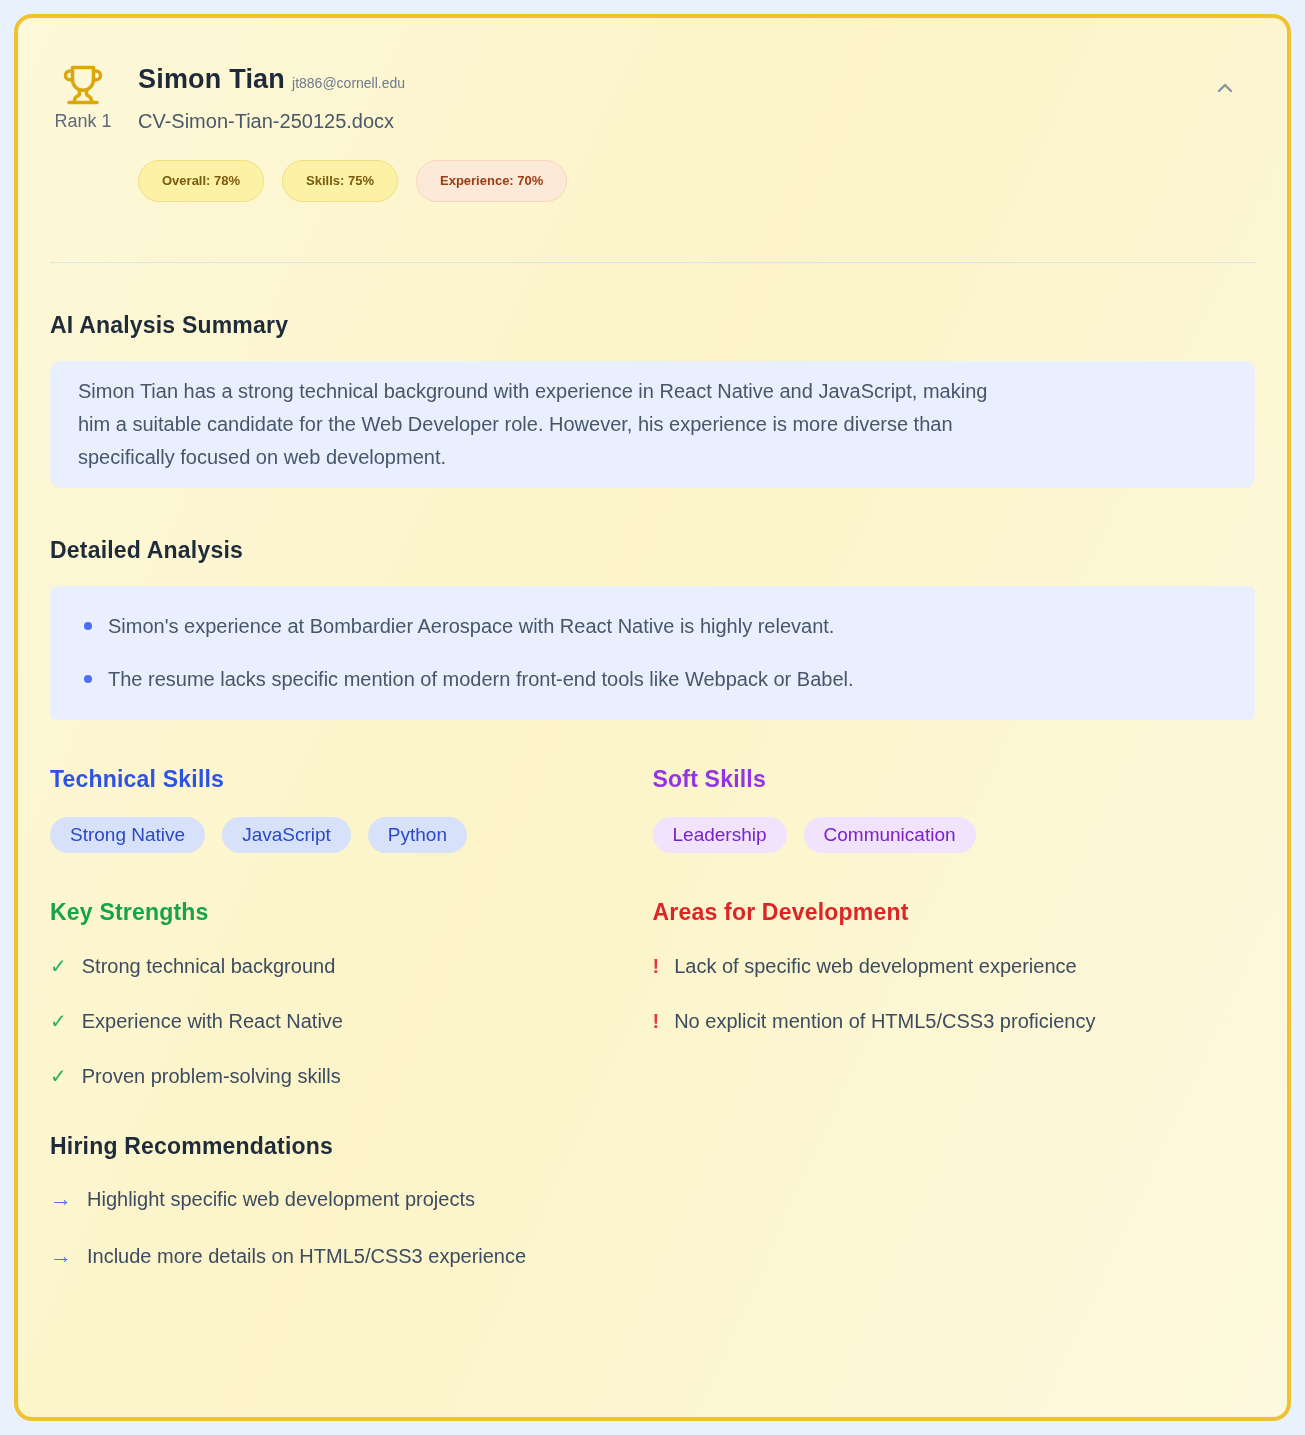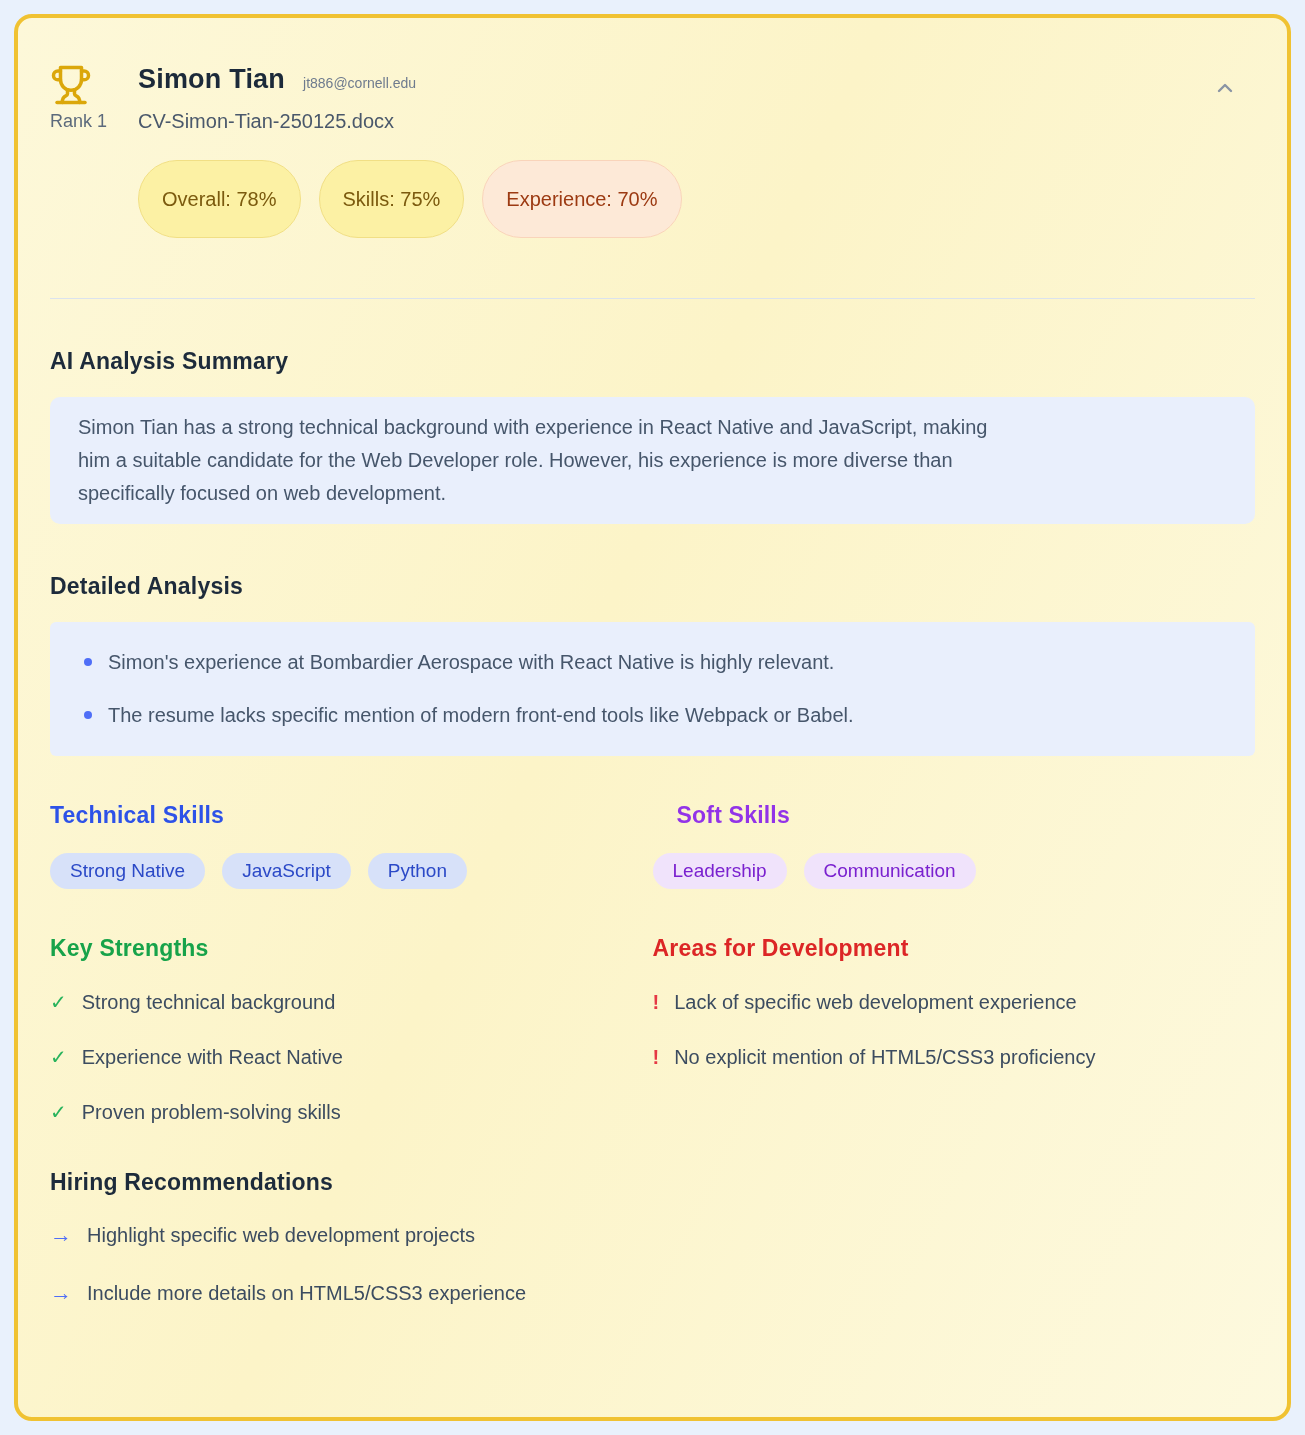--- a/index.html
+++ b/index.html
@@ -22,32 +22,32 @@
   }
   .card{
     position:absolute; left:14px; top:14px; width:1277px; height:1407px;
     border:4px solid var(--card-border); border-radius:18px;
     background:linear-gradient(115deg,#fdf8d9 0%,#fcf4c8 45%,#fdf9de 100%);
     padding:46px 32px 40px 32px;
     overflow:hidden;
   }
   
   .header{display:flex; align-items:flex-start; gap:22px;}
-  .rank-block{width:66px; flex:0 0 auto; display:flex; flex-direction:column; }
+  .rank-block{width:66px; flex:0 0 auto; display:flex; flex-direction:column; align-items:center;}
   .rank-block svg{width:42px; height:42px; display:block;}
   .rank-label{margin-top:5px; font-size:18px; color:var(--rank);}
   .header-main{flex:1 1 auto; min-width:0;}
-  .name-row{display:flex; align-items:baseline; gap:18px;}
+  .name-row{display:flex; align-items:baseline; gap:7px;}
   .candidate-name{font-size:27px; font-weight:700; color:var(--name); letter-spacing:.2px;}
   .candidate-email{font-size:14px; color:var(--muted);}
   .filename{margin-top:15px; font-size:20px; color:var(--file);}
   .badges{margin-top:27px; display:flex; gap:18px;}
   .badge{
-    display:inline-block; padding:26px 23px; border-radius:999px;
-    font-size:20px; font-weight:400; line-height:1.2;
+    display:inline-block; padding:12px 23px; border-radius:999px;
+    font-size:13px; font-weight:700; line-height:1.2;
   }
   .badge.yellow{background:var(--badge-yellow-bg); border:1px solid var(--badge-yellow-border); color:var(--badge-yellow-text);}
   .badge.orange{background:var(--badge-orange-bg); border:1px solid var(--badge-orange-border); color:var(--badge-orange-text);}
   .collapse-btn{flex:0 0 auto; margin-top:8px; margin-right:14px; background:none; border:none; cursor:pointer; padding:4px;}
   .collapse-btn svg{width:24px; height:24px; display:block;}
   .divider{border:none; border-top:1px solid var(--divider); margin-top:60px;}
   
   .section-title{margin-top:49px; font-size:23px; font-weight:700; color:var(--heading); letter-spacing:.2px;}
   .info-box{
     margin-top:22px; background:var(--box-bg); border-radius:10px;
@@ -61,21 +61,21 @@
     font-size:20px; line-height:1.6; color:var(--body);
   }
   .analysis-list li::before{
     content:""; position:absolute; left:6px; top:12px;
     width:8px; height:8px; border-radius:50%; background:var(--bullet);
   }
   
   .two-col{display:grid; grid-template-columns:1fr 1fr; margin-top:46px;}
   .col-title{font-size:23px; font-weight:700; letter-spacing:.2px;}
   .col-title.blue{color:var(--blue);}
-  .col-title.purple{color:var(--purple);margin-left:24px;}
+  .col-title.purple{color:var(--purple);}
   .col-title.green{color:var(--green);}
   .col-title.red{color:var(--red);}
   .chip-row{margin-top:24px; display:flex; flex-wrap:wrap; gap:17px;}
   .chip{display:inline-block; padding:7px 20px; border-radius:999px; font-size:19px;}
   .chip.blue{background:var(--chip-blue-bg); color:var(--chip-blue-text);}
   .chip.purple{background:var(--chip-purple-bg); color:var(--chip-purple-text);}
   .marker-list{list-style:none; margin-top:26px;}
   .marker-list li{
     display:flex; align-items:baseline; gap:15px;
     font-size:20px; line-height:1.4; color:#3c4c60; margin-bottom:27px;

